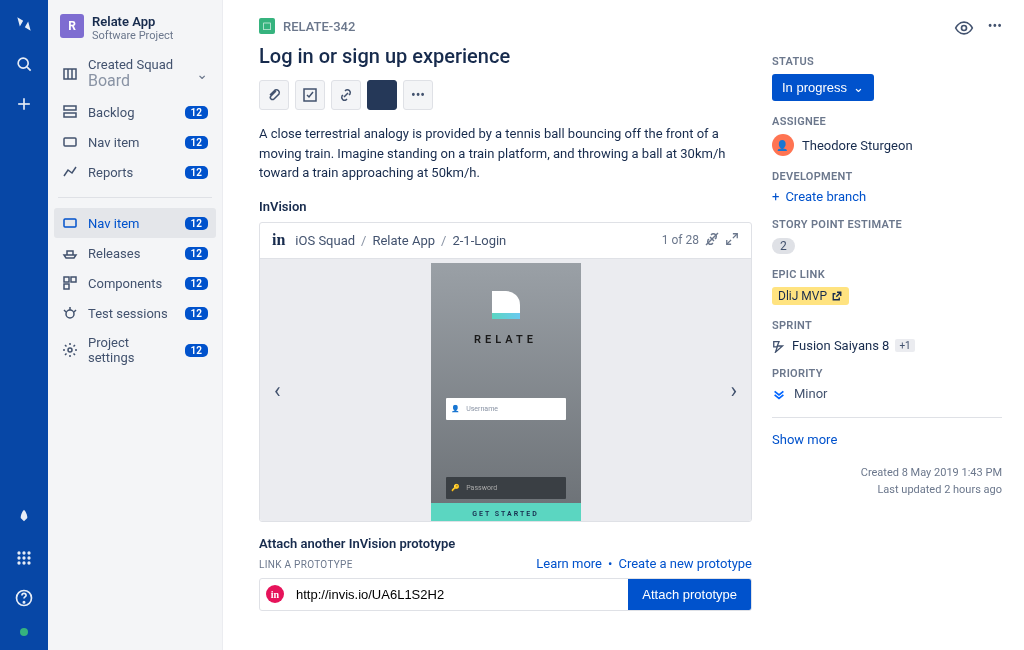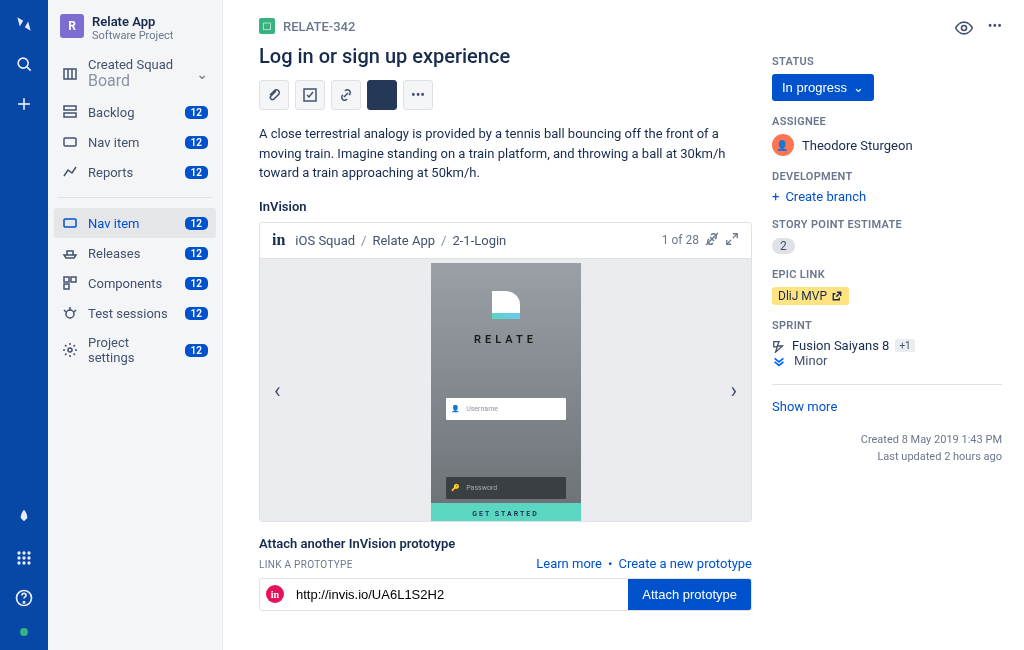--- a/index.html
+++ b/index.html
@@ -354,20 +354,21 @@
     
     <div class="dlabel">SPRINT</div>
     <div class="sprint-row">
       <svg width="14" height="14" viewBox="0 0 16 16" fill="none" stroke="#42526e" stroke-width="1.5">
           <polygon points="2,3 8,3 6,8 12,8 4,15 6,9 2,9"></polygon>
         </svg>
       <span>Fusion Saiyans 8</span>
       <span class="plus1">+1</span>
     </div>
     
+    <div class="dlabel">PRIORITY</div>
     <div class="prio">
       <svg width="14" height="14" viewBox="0 0 16 16" fill="none" stroke="#0065ff" stroke-width="2">
           <polyline points="3,5 8,9 13,5"></polyline>
           <polyline points="3,9 8,13 13,9"></polyline>
         </svg>
       <span>Minor</span>
     </div>
     
     <a class="showmore">Show more</a>
     <div class="meta">

